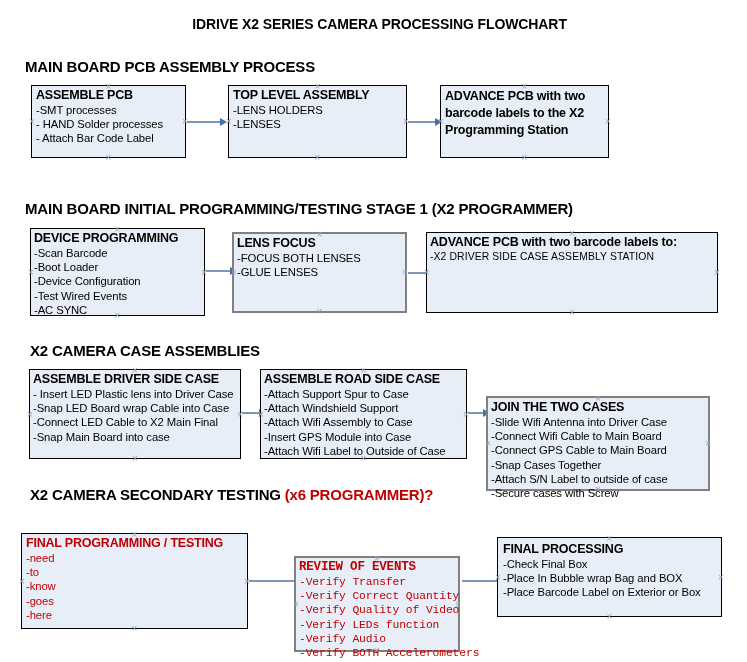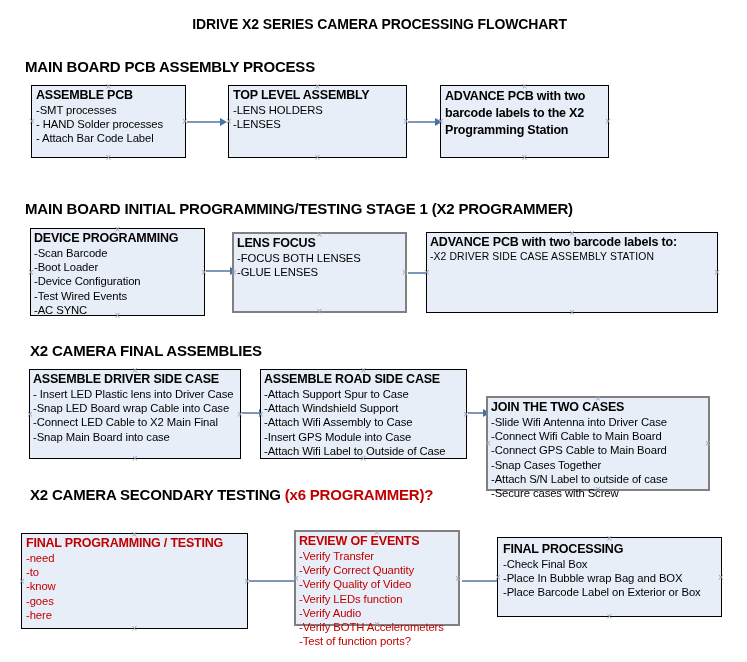--- a/index.html
+++ b/index.html
@@ -215,21 +215,21 @@
       <div class="fbox-title">ADVANCE PCB with two barcode labels to:</div>
       <div class="fbox-line small">-X2 DRIVER  SIDE  CASE  ASSEMBLY STATION</div>
     </div>
     <span class="handle" style="left:50%; top:0;"></span>
     <span class="handle" style="left:50%; top:100%;"></span>
     <span class="handle" style="left:0; top:50%;"></span>
     <span class="handle" style="left:100%; top:50%;"></span>
   </div>
 
   <div class="section-heading" style="left:30px; top:342px;">
-    <span>X2 CAMERA FINAL ASSEMBLIES</span>
+    <span>X2 CAMERA CASE ASSEMBLIES</span>
   </div>
 
   <div class="fbox" style="left:29px; top:369px; width:212px; height:90px;">
     <div class="fbox-inner" style="left:3px;">
       <div class="fbox-title">ASSEMBLE DRIVER SIDE CASE</div>
       <div class="fbox-line">- Insert LED Plastic lens into Driver Case</div>
       <div class="fbox-line">-Snap LED Board wrap Cable into Case</div>
       <div class="fbox-line">-Connect LED Cable to X2 Main Final</div>
       <div class="fbox-line">-Snap Main Board into case</div>
     </div>
@@ -288,21 +288,21 @@
       <div class="fbox-line">-here</div>
     </div>
     <span class="handle" style="left:50%; top:0;"></span>
     <span class="handle" style="left:50%; top:100%;"></span>
     <span class="handle" style="left:0; top:50%;"></span>
     <span class="handle" style="left:100%; top:50%;"></span>
   </div>
 
   <div class="arrow" style="left:249px; top:580px; width:46px;"></div>
 
-  <div class="fbox selected redtext" style="left:294px; top:530px; width:166px; height:96px;">
+  <div class="fbox selected redtext" style="left:294px; top:556px; width:166px; height:96px;font-family:Liberation Mono, monospace;">
     <div class="fbox-inner" style="left:3px;">
       <div class="fbox-title">REVIEW OF EVENTS</div>
       <div class="fbox-line">-Verify Transfer</div>
       <div class="fbox-line">-Verify Correct Quantity</div>
       <div class="fbox-line">-Verify Quality of Video</div>
       <div class="fbox-line">-Verify LEDs function</div>
       <div class="fbox-line">-Verify Audio</div>
       <div class="fbox-line">-Verify BOTH Accelerometers</div>
       <div class="fbox-line">-Test of function ports?</div>
     </div>

